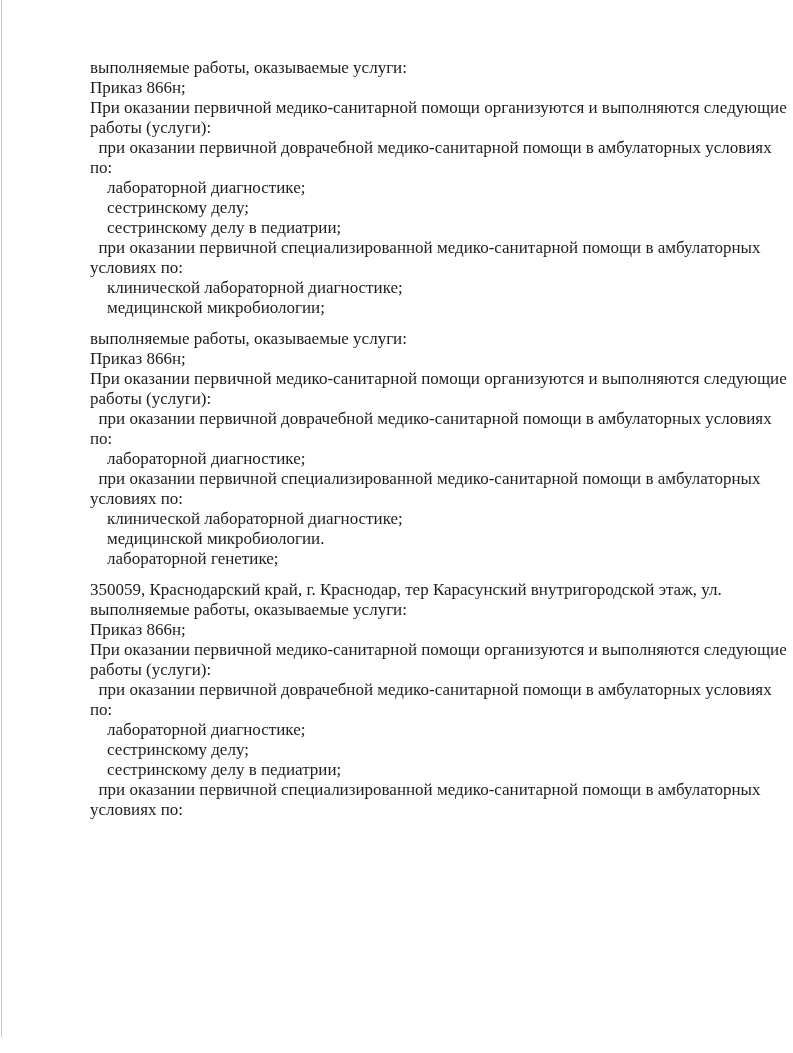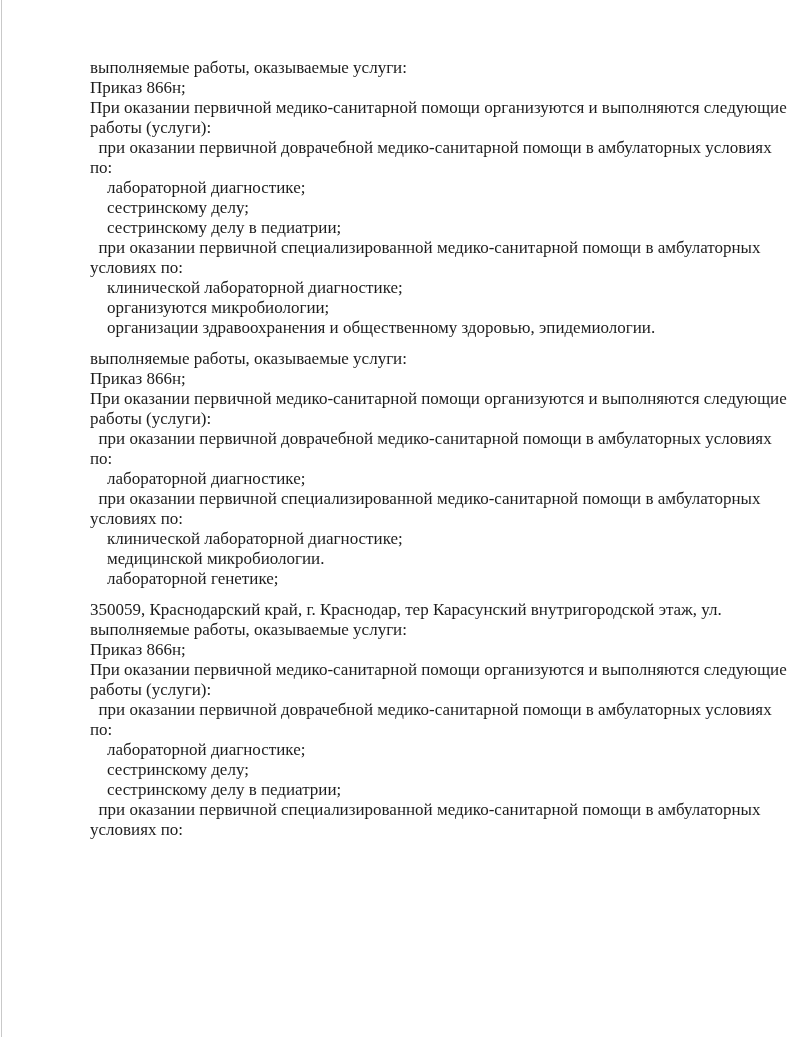--- a/index.html
+++ b/index.html
@@ -48,22 +48,21 @@
         <div class="line">При оказании первичной медико-санитарной помощи организуются и выполняются следующие</div>
         <div class="line">работы (услуги):</div>
         <div class="line">  при оказании первичной доврачебной медико-санитарной помощи в амбулаторных условиях</div>
         <div class="line">по:</div>
         <div class="line">    лабораторной диагностике;</div>
         <div class="line">    сестринскому делу;</div>
         <div class="line">    сестринскому делу в педиатрии;</div>
         <div class="line">  при оказании первичной специализированной медико-санитарной помощи в амбулаторных</div>
         <div class="line">условиях по:</div>
         <div class="line">    клинической лабораторной диагностике;</div>
-        <div class="line">    организуются микробиологии;</div>
-        <div class="line">    организации здравоохранения и общественному здоровью, эпидемиологии.</div>
+        <div class="line">    медицинской микробиологии;</div>
       </section>
       <section class="doc-section">
         <div class="line">выполняемые работы, оказываемые услуги:</div>
         <div class="line">Приказ 866н;</div>
         <div class="line">При оказании первичной медико-санитарной помощи организуются и выполняются следующие</div>
         <div class="line">работы (услуги):</div>
         <div class="line">  при оказании первичной доврачебной медико-санитарной помощи в амбулаторных условиях</div>
         <div class="line">по:</div>
         <div class="line">    лабораторной диагностике;</div>
         <div class="line">  при оказании первичной специализированной медико-санитарной помощи в амбулаторных</div>

